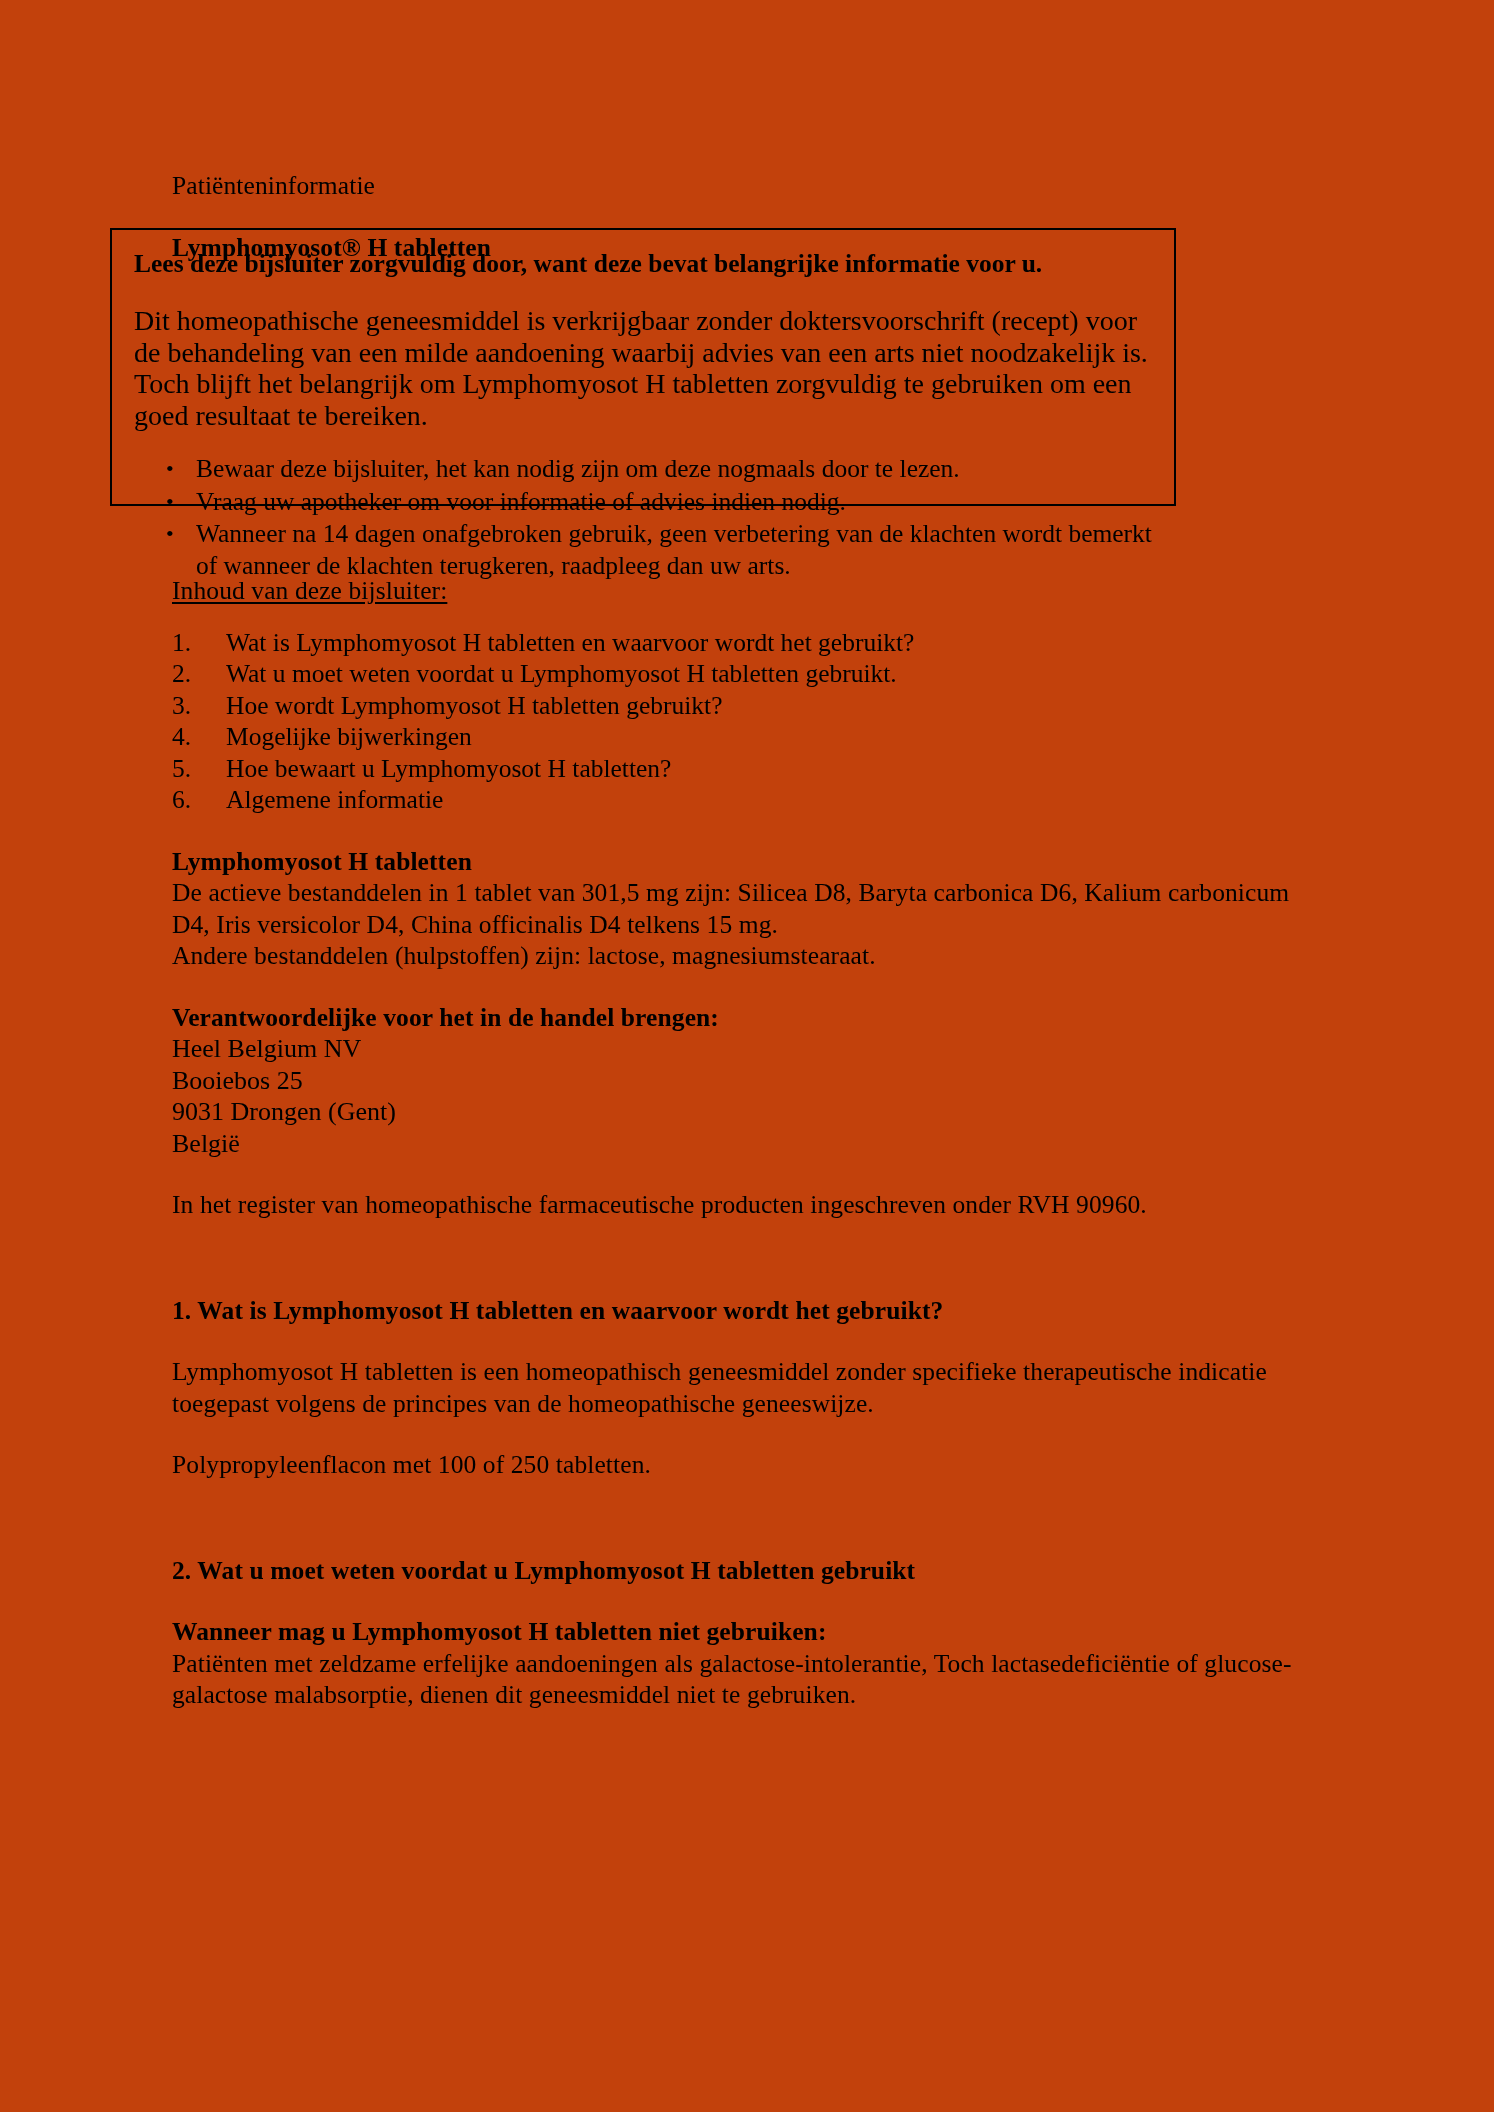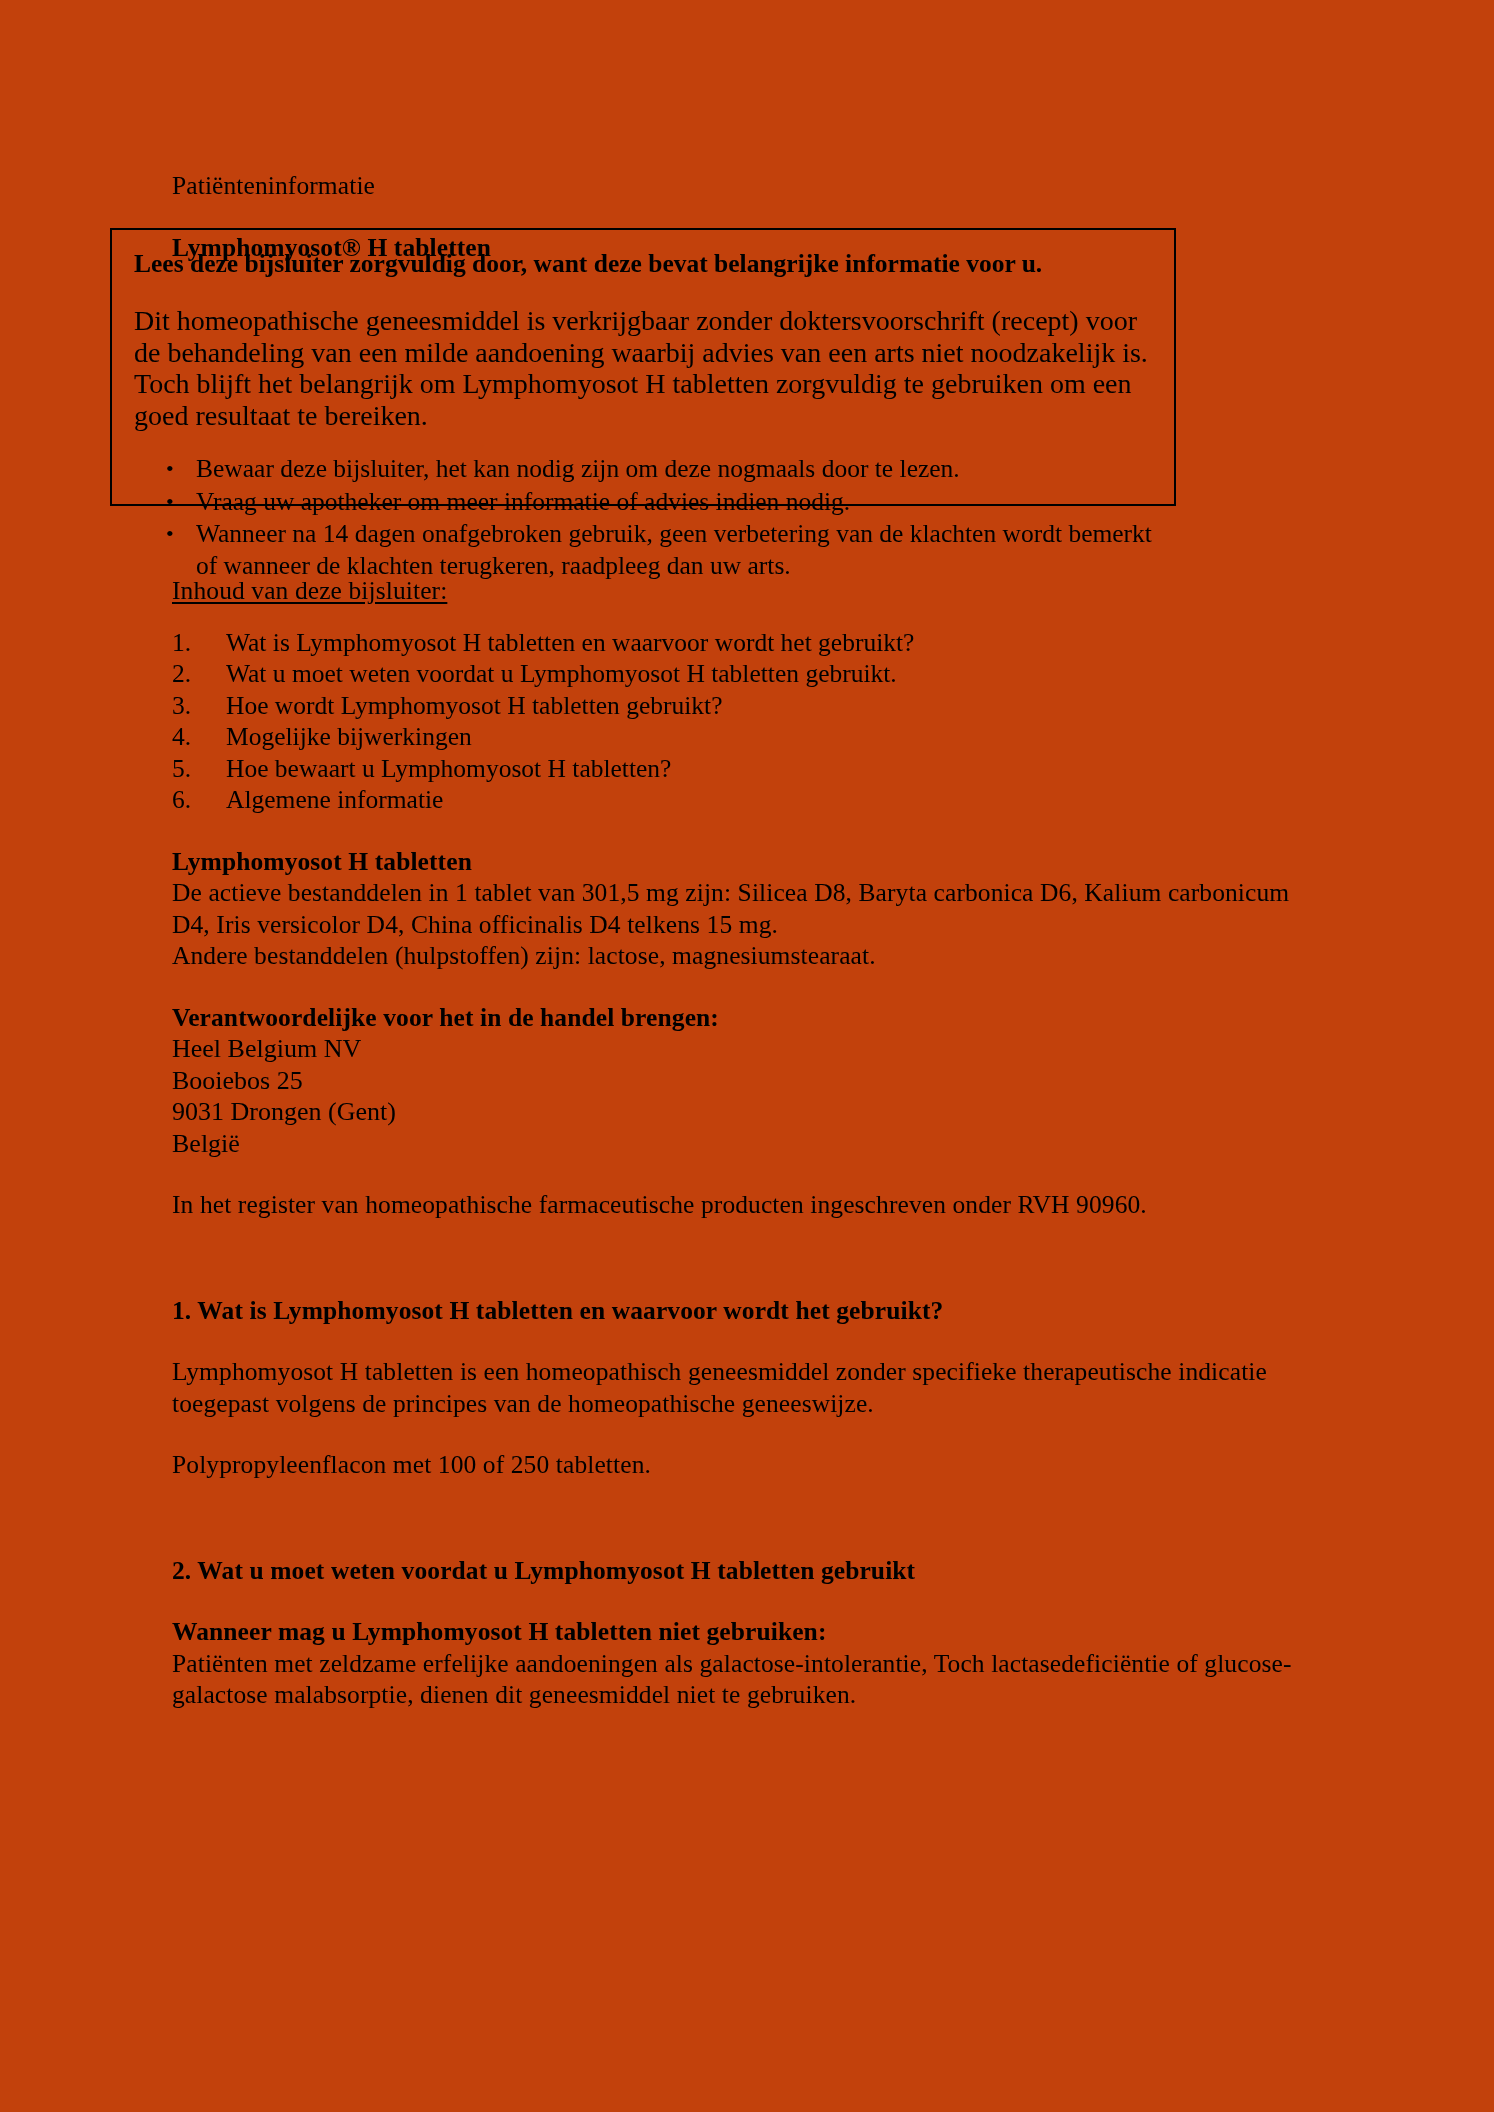--- a/index.html
+++ b/index.html
@@ -198,21 +198,21 @@
     <div class="callout-inner">
       <div class="callout-title">Lees deze bijsluiter zorgvuldig door, want deze bevat belangrijke informatie voor u.</div>
       <div class="callout-para">Dit homeopathische geneesmiddel is verkrijgbaar zonder doktersvoorschrift (recept) voor de behandeling van een milde aandoening waarbij advies van een arts niet noodzakelijk is. Toch blijft het belangrijk om Lymphomyosot H tabletten zorgvuldig te gebruiken om een goed resultaat te bereiken.</div>
       <ul class="bullet-list">
         <li>
           <span class="dot">•</span>
           <span>Bewaar deze bijsluiter, het kan nodig zijn om deze nogmaals door te lezen.</span>
         </li>
         <li>
           <span class="dot">•</span>
-          <span>Vraag uw apotheker om meer informatie of advies indien nodig.</span>
+          <span>Vraag uw apotheker om voor informatie of advies indien nodig.</span>
         </li>
         <li>
           <span class="dot">•</span>
           <span>Wanneer na 14 dagen onafgebroken gebruik, geen verbetering van de klachten wordt bemerkt of wanneer de klachten terugkeren, raadpleeg dan uw arts.</span>
         </li>
       </ul>
     </div>
   </div>
 
 </div>

